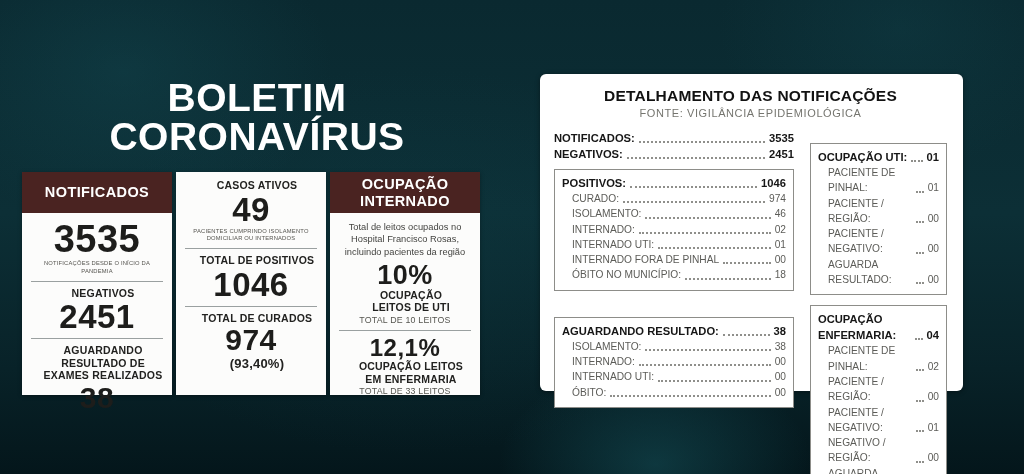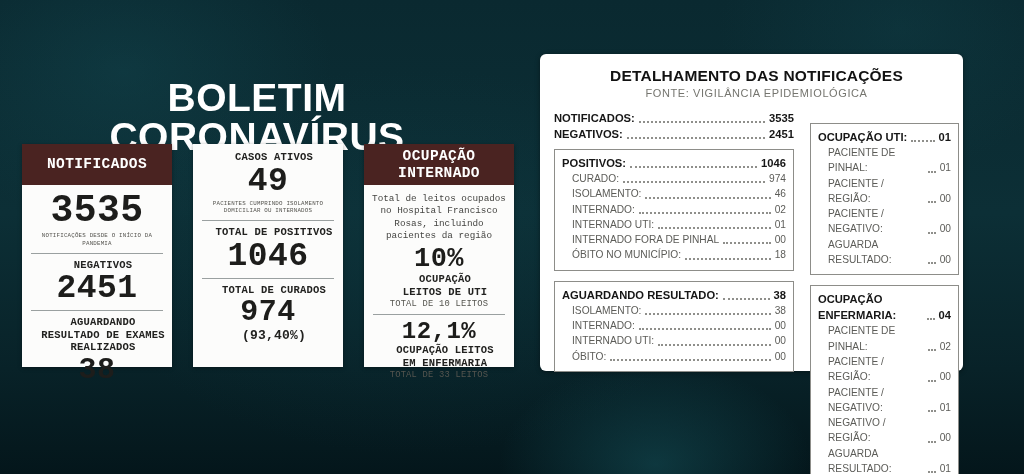--- a/index.html
+++ b/index.html
@@ -14,21 +14,21 @@
       radial-gradient(ellipse 420px 260px at 40% 55%, rgba(18,72,82,0.18), rgba(18,72,82,0) 75%),
       linear-gradient(180deg, #0a2930 0%, #0c2f36 45%, #082228 78%, #04161b 100%);
   }
 
   
   .title-block { position:absolute; left:18px; top:62px; width:478px; text-align:center; color:#ffffff;margin-top:16px; }
   .title-main { font-size:39px; font-weight:800; letter-spacing:0.5px; line-height:1.0; }
   .title-sub { font-size:22px; font-weight:400; letter-spacing:1.2px; margin-top:6px; color:#eef4f4; }
 
   
-  .cards { position:absolute; left:22px; top:144px; width:494px; display:flex; gap:21px;font-family:Liberation Mono, monospace; }
+  .cards { position:absolute; left:22px; top:172px; width:494px; display:flex; gap:4px; }
   .card { width:150px; height:223px; background:#fcfcfb; display:flex; flex-direction:column; box-shadow:0 1px 4px rgba(0,0,0,0.35); }
   .card-header {
     background:#4a2321; color:#ffffff; min-height:41px; padding:4px 2px;
     display:flex; flex-direction:column; align-items:center; justify-content:center;
     font-weight:700; font-size:14.5px; line-height:1.15; text-align:center; letter-spacing:0.4px;
   }
   .card-body { flex:1; display:flex; flex-direction:column; align-items:center; padding:5px 6px 7px; color:#1d1d1b; text-align:center; }
   .big { font-weight:800; color:#1d1d1b; line-height:1.0; letter-spacing:0.5px; }
   .n1 { font-size:38px; margin-top:2px; }
   .n2 { font-size:33px; margin-top:1px; }
@@ -36,21 +36,21 @@
   .lbl { font-weight:700; font-size:10.5px; letter-spacing:0.2px; color:#222220; line-height:1.2;padding-left:12px; }
   .tiny { font-size:5.8px; color:#55544f; letter-spacing:0.2px; margin-top:2px; line-height:1.35; }
   .divider { width:calc(100% - 6px); border:none; border-top:1px solid #9aa0a0; margin:5px 0; }
   .pct1 { font-size:27px; }
   .pct2 { font-size:24px; }
   .sub9 { font-size:8.8px; color:#55554f; letter-spacing:0.2px; margin-top:1px; }
   .intro { font-size:9.3px; color:#454542; line-height:1.32; margin-top:3px; }
   .sp4 { height:4px; } .sp2 { height:2px; }
 
   
-  .panel { position:absolute; left:540px; top:54px; width:423px; height:317px; background:#ffffff; border-radius:6px; padding:13px 4px 8px 14px; box-shadow:0 1px 5px rgba(0,0,0,0.4); }
+  .panel { position:absolute; left:540px; top:74px; width:423px; height:317px; background:#ffffff; border-radius:6px; padding:13px 16px 8px 14px; box-shadow:0 1px 5px rgba(0,0,0,0.4); }
   .panel-title { text-align:center; font-weight:800; font-size:15.5px; color:#121212; letter-spacing:0.2px; }
   .panel-sub { text-align:center; font-size:11px; color:#75756f; letter-spacing:0.6px; margin-top:2px; }
   .panel-cols { display:flex; margin-top:11px; gap:16px; }
   .col-left { width:240px; }
   .col-right { flex:1; }
 
   .sumline, .box-head { display:flex; align-items:flex-end; font-weight:800; font-size:11.2px; color:#161616; line-height:16px; }
   .box-row { display:flex; align-items:flex-end; font-size:10.2px; color:#5c5c58; line-height:15.3px; padding-left:10px; }
   .leader { flex:1; border-bottom:2px dotted #8f8f8b; margin:0 4px 3px 4px; min-width:8px; }
   .row-value { white-space:nowrap; }
@@ -176,21 +176,21 @@
                 <span class="row-value">00</span>
               </div>
               <div class="box-row">
                 <span>ÓBITO NO MUNICÍPIO:</span>
                 <span class="leader"></span>
                 <span class="row-value">18</span>
               </div>
             </div>
         </div>
 
-        <div class="box" style="margin-top:10px;">
+        <div class="box" style="margin-top:26px;">
           <div class="box-head">
             <span>AGUARDANDO RESULTADO:</span>
             <span class="leader"></span>
             <span class="row-value">38</span>
           </div>
           <div>
               <div class="box-row">
                 <span>ISOLAMENTO:</span>
                 <span class="leader"></span>
                 <span class="row-value">38</span>

